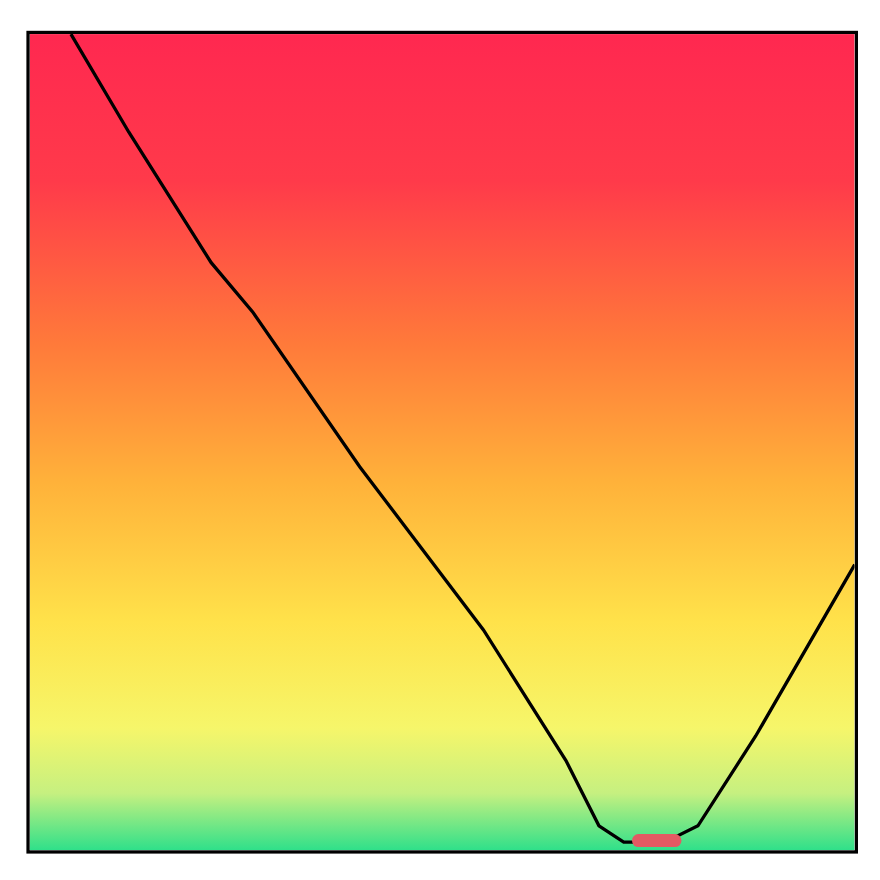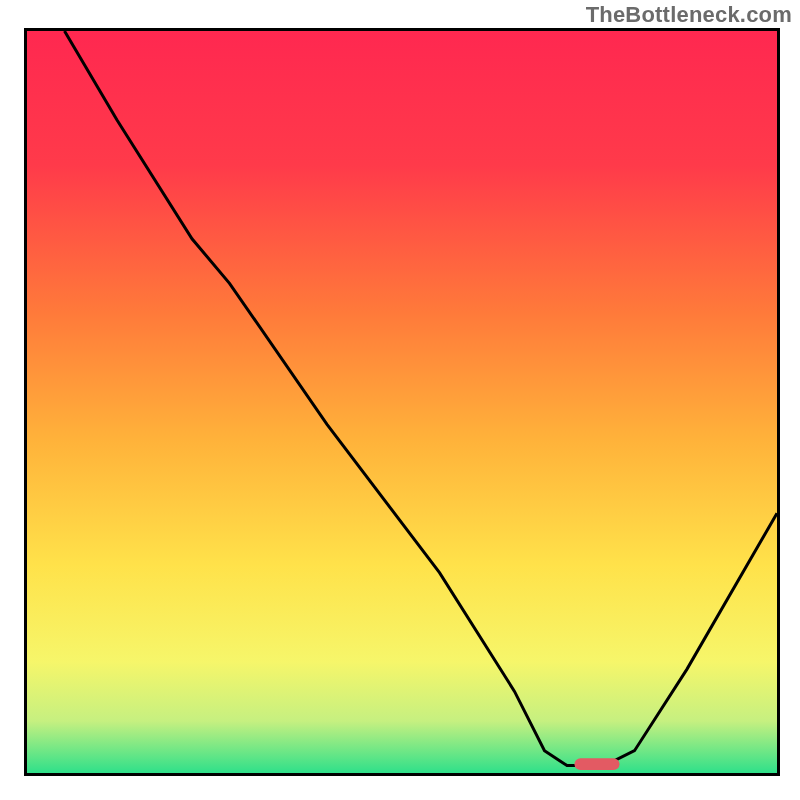--- a/index.html
+++ b/index.html
@@ -37,21 +37,20 @@
     position: absolute;
     inset: 0;
     overflow: hidden;
   }
   svg { display: block; }
 </style>
 </head>
 <body>
 
 <div class="wrap">
-  <div class="watermark">TheBottleneck.com</div>
 
   <div class="plot-outer">
     <div class="plot-inner">
       <svg id="chart-svg" viewBox="0 0 750 742" preserveAspectRatio="none" width="750" height="742">
         <defs>
           <linearGradient id="bg-grad" x1="0" y1="0" x2="0" y2="1">
               <stop offset="0%" stop-color="#ff2850"></stop>
               <stop offset="18%" stop-color="#ff3a4a"></stop>
               <stop offset="38%" stop-color="#ff7a3a"></stop>
               <stop offset="55%" stop-color="#ffb23a"></stop>

